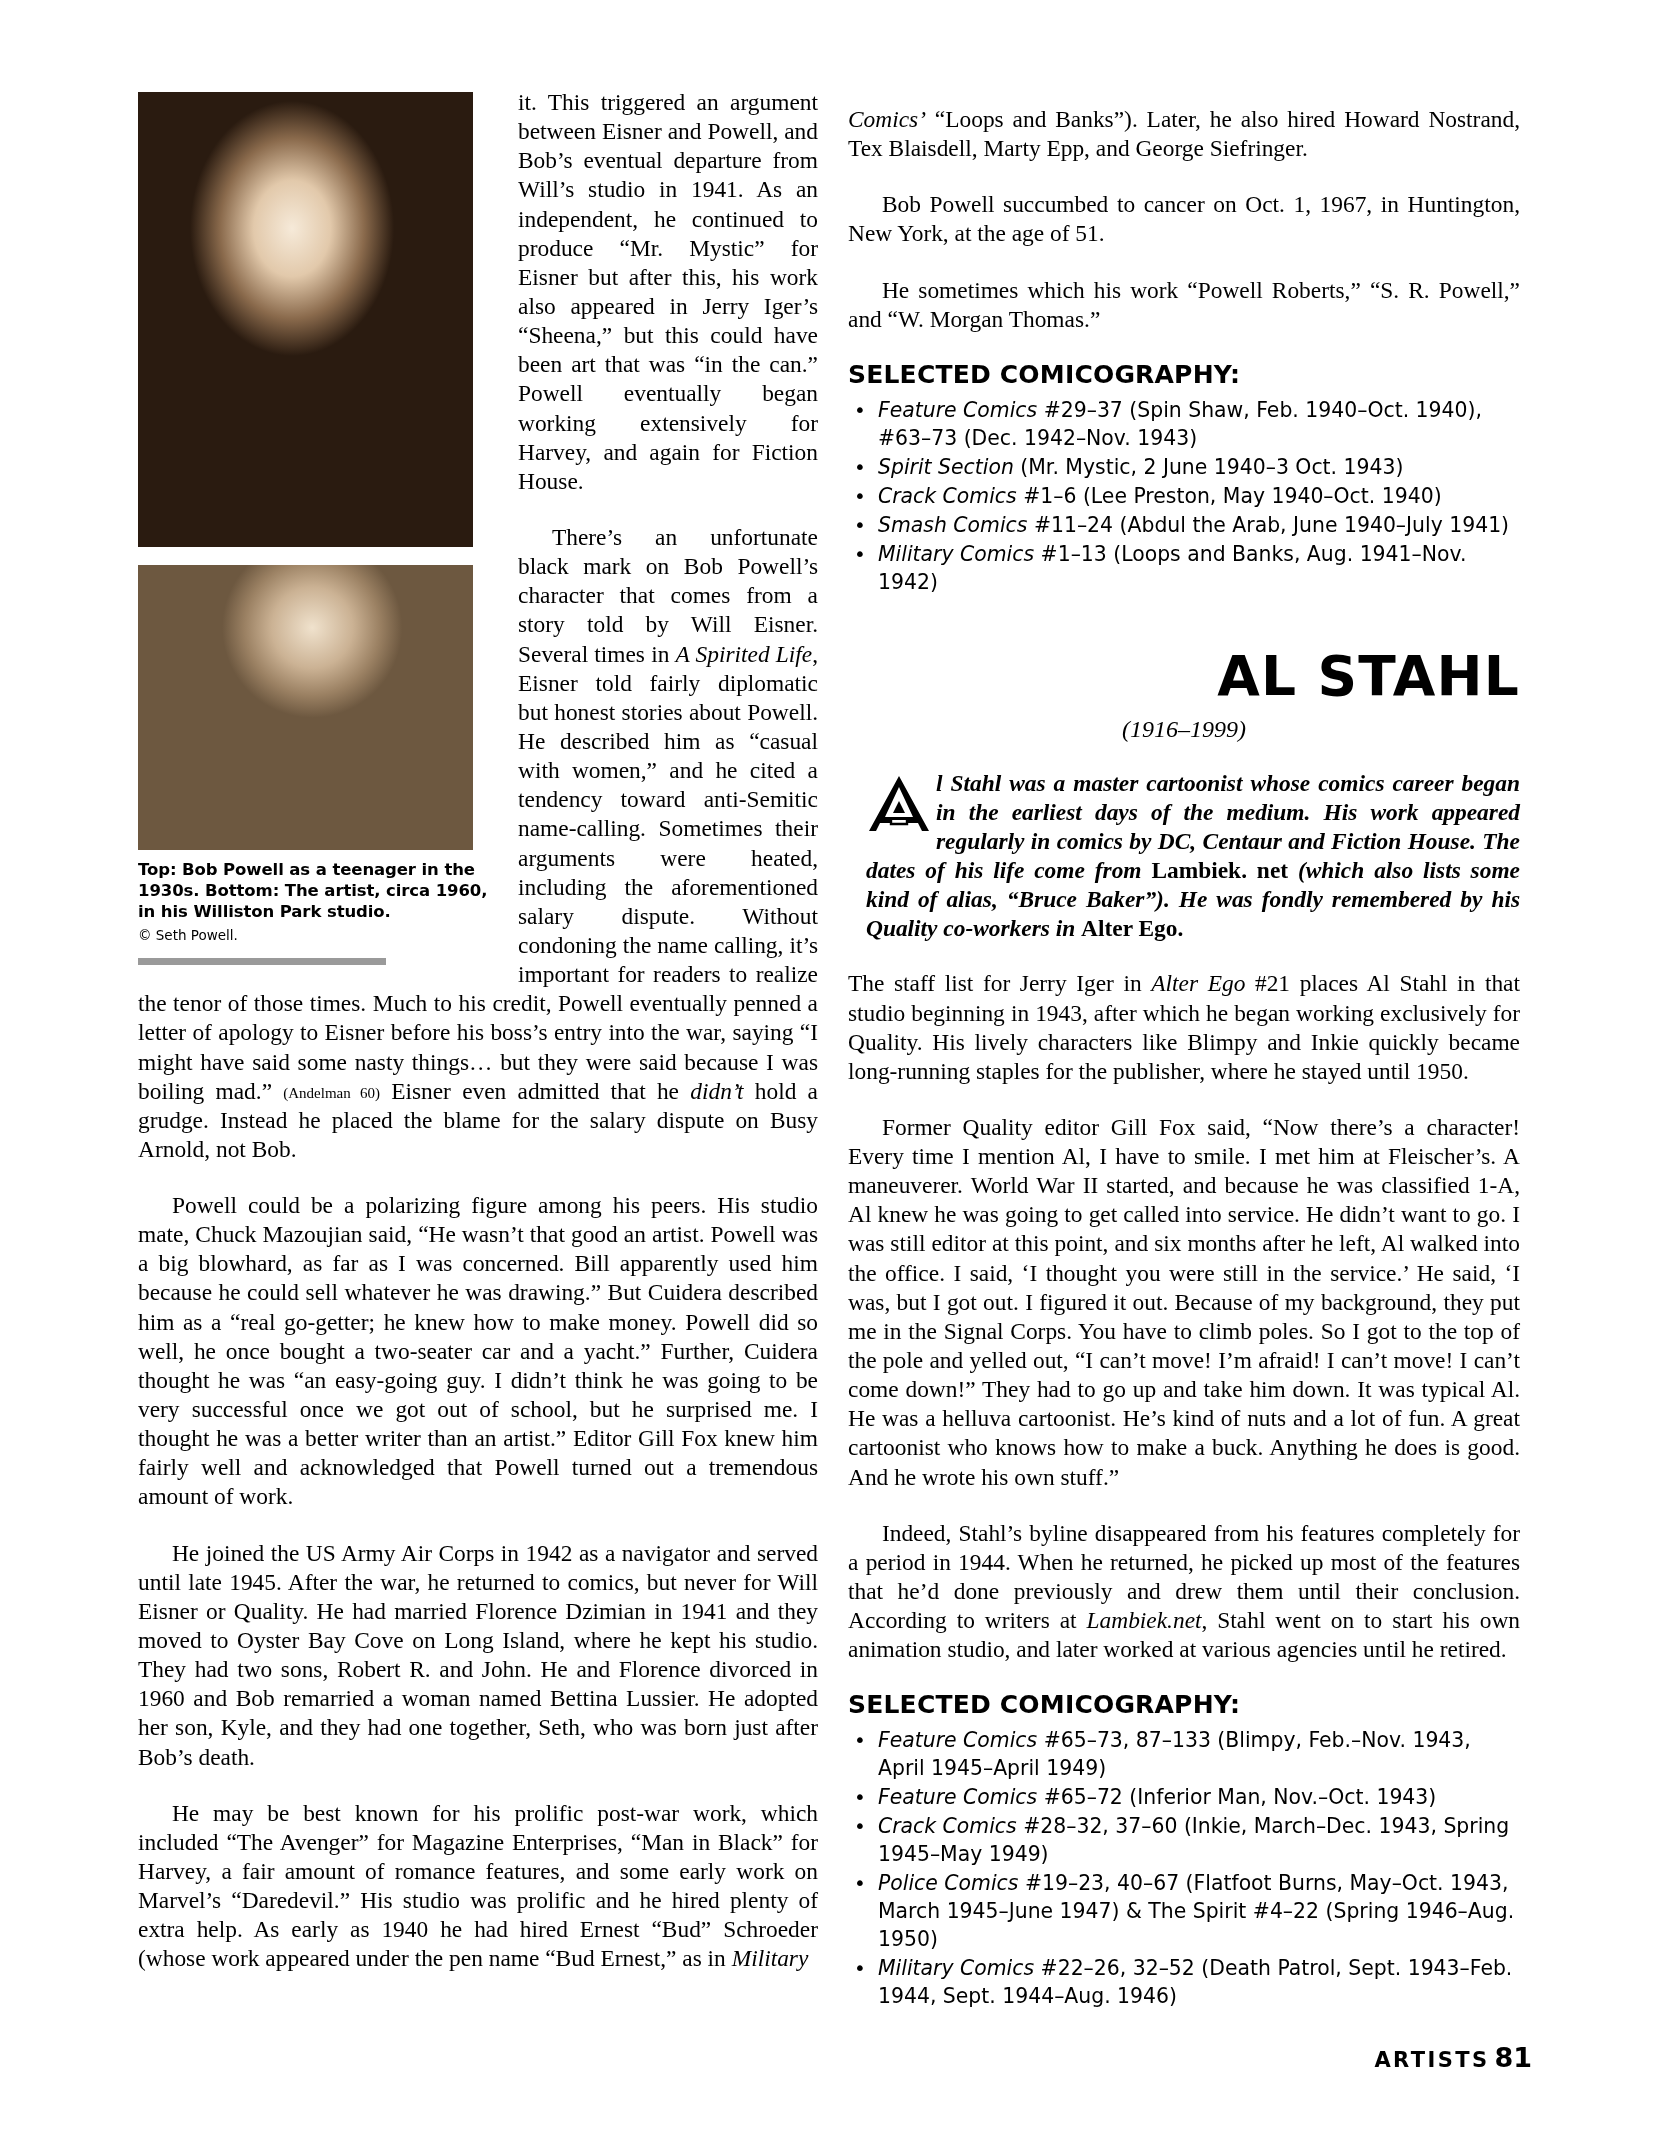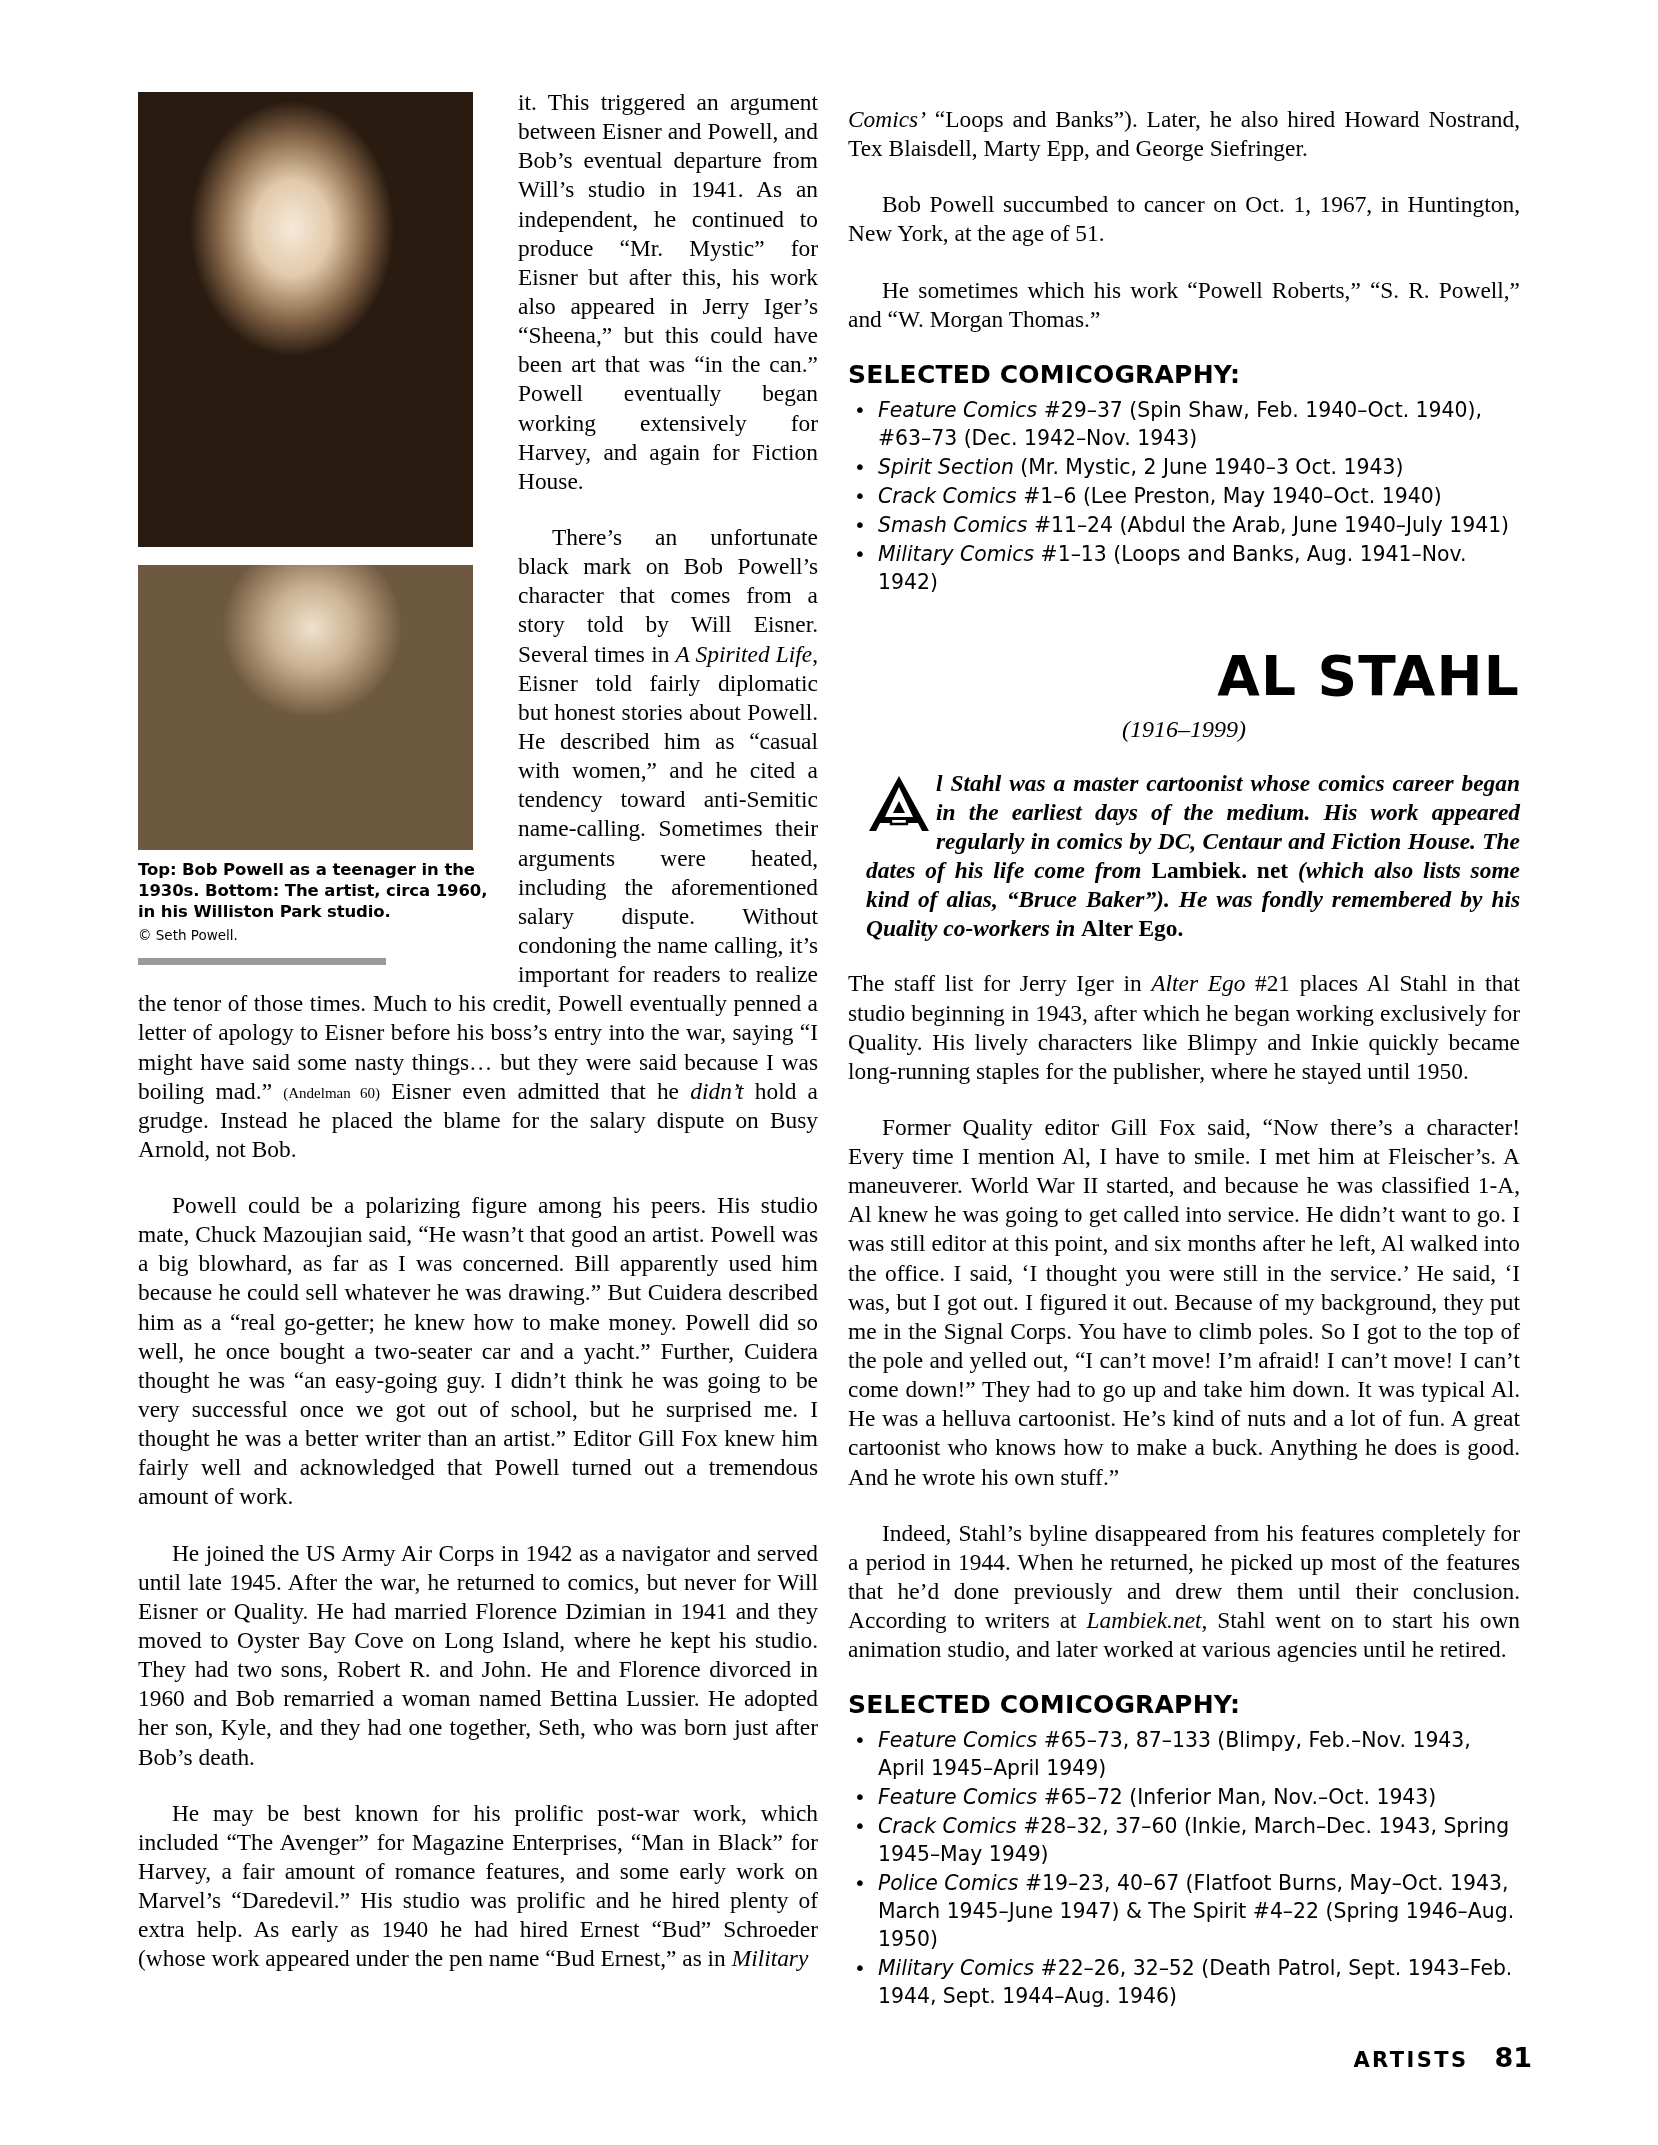--- a/index.html
+++ b/index.html
@@ -177,21 +177,21 @@
   }
   .dropcap svg { display: block; }
 
   
   .footer {
     position: absolute;
     right: 126px;
     bottom: 72px;
     display: flex;
     align-items: baseline;
-    gap: 26px;
+    gap: 5px;
   }
   .footer-word {
     font-family: "DejaVu Sans", sans-serif;
     font-weight: bold;
     font-size: 21px;
     letter-spacing: 2.4px;
   }
   .footer-num {
     font-family: "DejaVu Sans", sans-serif;
     font-weight: bold;

